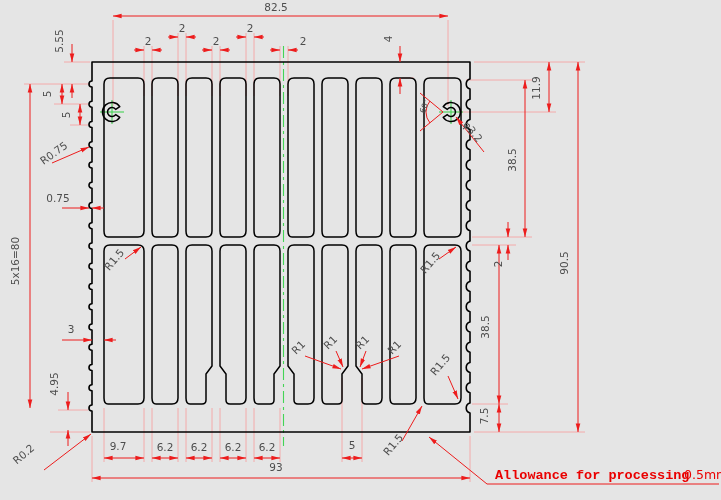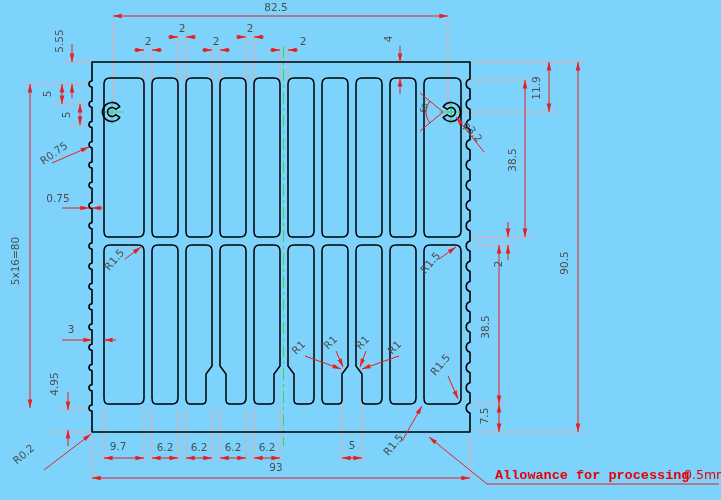--- a/index.html
+++ b/index.html
@@ -1,16 +1,16 @@
 <!DOCTYPE html>
 <html><head>
 <meta charset="utf-8">
 <style>
   html,body{margin:0;padding:0;background:#fff;}
-  #stage{position:relative;width:721px;height:500px;background:#7dd3fc;overflow:hidden;
+  #stage{position:relative;width:721px;height:500px;background:#e5e5e5;overflow:hidden;
          font-family:"DejaVu Sans",sans-serif;}
   svg text{font-family:"DejaVu Sans",sans-serif;}
   .dimtxt{font-size:10.5px;fill:#4d4d4d;}
   .smtxt{font-size:8px;fill:#4d4d4d;}
   .notebold{font-family:"Liberation Mono",monospace;font-weight:bold;font-size:13.5px;fill:#ea0000;}
   .noteval{font-size:12.5px;fill:#ea0000;}
 </style>
 </head>
 <body>
 

